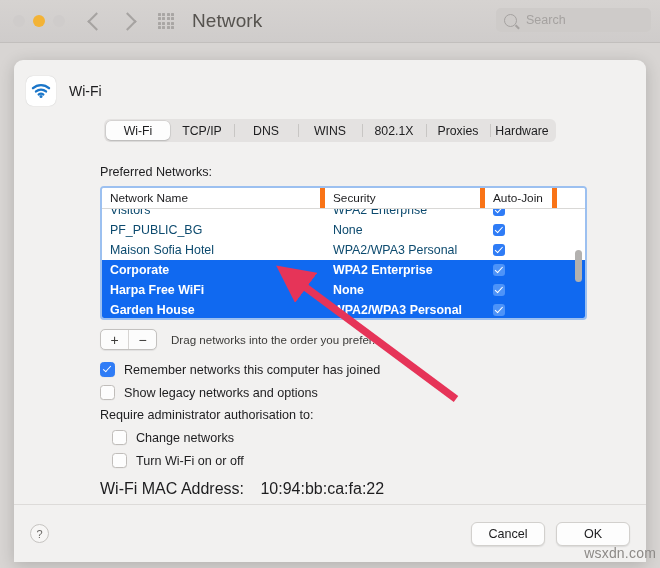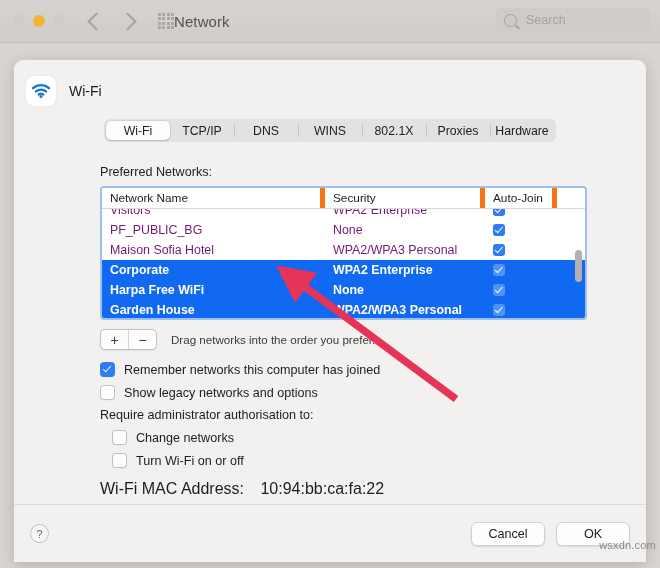--- a/index.html
+++ b/index.html
@@ -78,21 +78,22 @@
     gap: 1.4px;
   }
   .grid-icon i {
     background: #a9a6a4;
     width: 3px; height: 3px;
     border-radius: 0.5px;
     display: block;
   }
 
   .win-title {
-    font-size: 15px;
+    margin-left: 18px;
+    font-size: 19px;
     color: #56534f;
     letter-spacing: .1px;
   }
 
   .searchbox {
     position: absolute;
     right: 9px; top: 8px;
     width: 155px; height: 24px;
     background: #cecbc9;
     border-radius: 5px;
@@ -253,21 +254,21 @@
   .rows {
     position: absolute;
     left: 0; top: -9px;
     width: 100%;
   }
   .row {
     display: flex;
     height: 20px;
     align-items: center;
     font-size: 12.4px;
-    color: #701a75;
+    color: #0c4a6e;
     box-sizing: border-box;
   }
   .row.selected {
     background: #1069f0;
     color: #ffffff;
     font-weight: bold;
   }
   .cell {
     box-sizing: border-box;
     padding-left: 8px;
@@ -439,22 +440,22 @@
   
   .arrow-layer {
     position: absolute;
     left: 0; top: 0;
     width: 660px; height: 568px;
     pointer-events: none;
   }
 
   .watermark {
     position: absolute;
-    right: 4px; bottom: 17px;
-    font-size: 11px;
+    right: 4px; bottom: 7px;
+    font-size: 14px;
     color: #8d8a87;
     letter-spacing: .2px;
   }
 </style>
 </head>
 <body>
 
 <div id="root">
   <div class="window">
 

